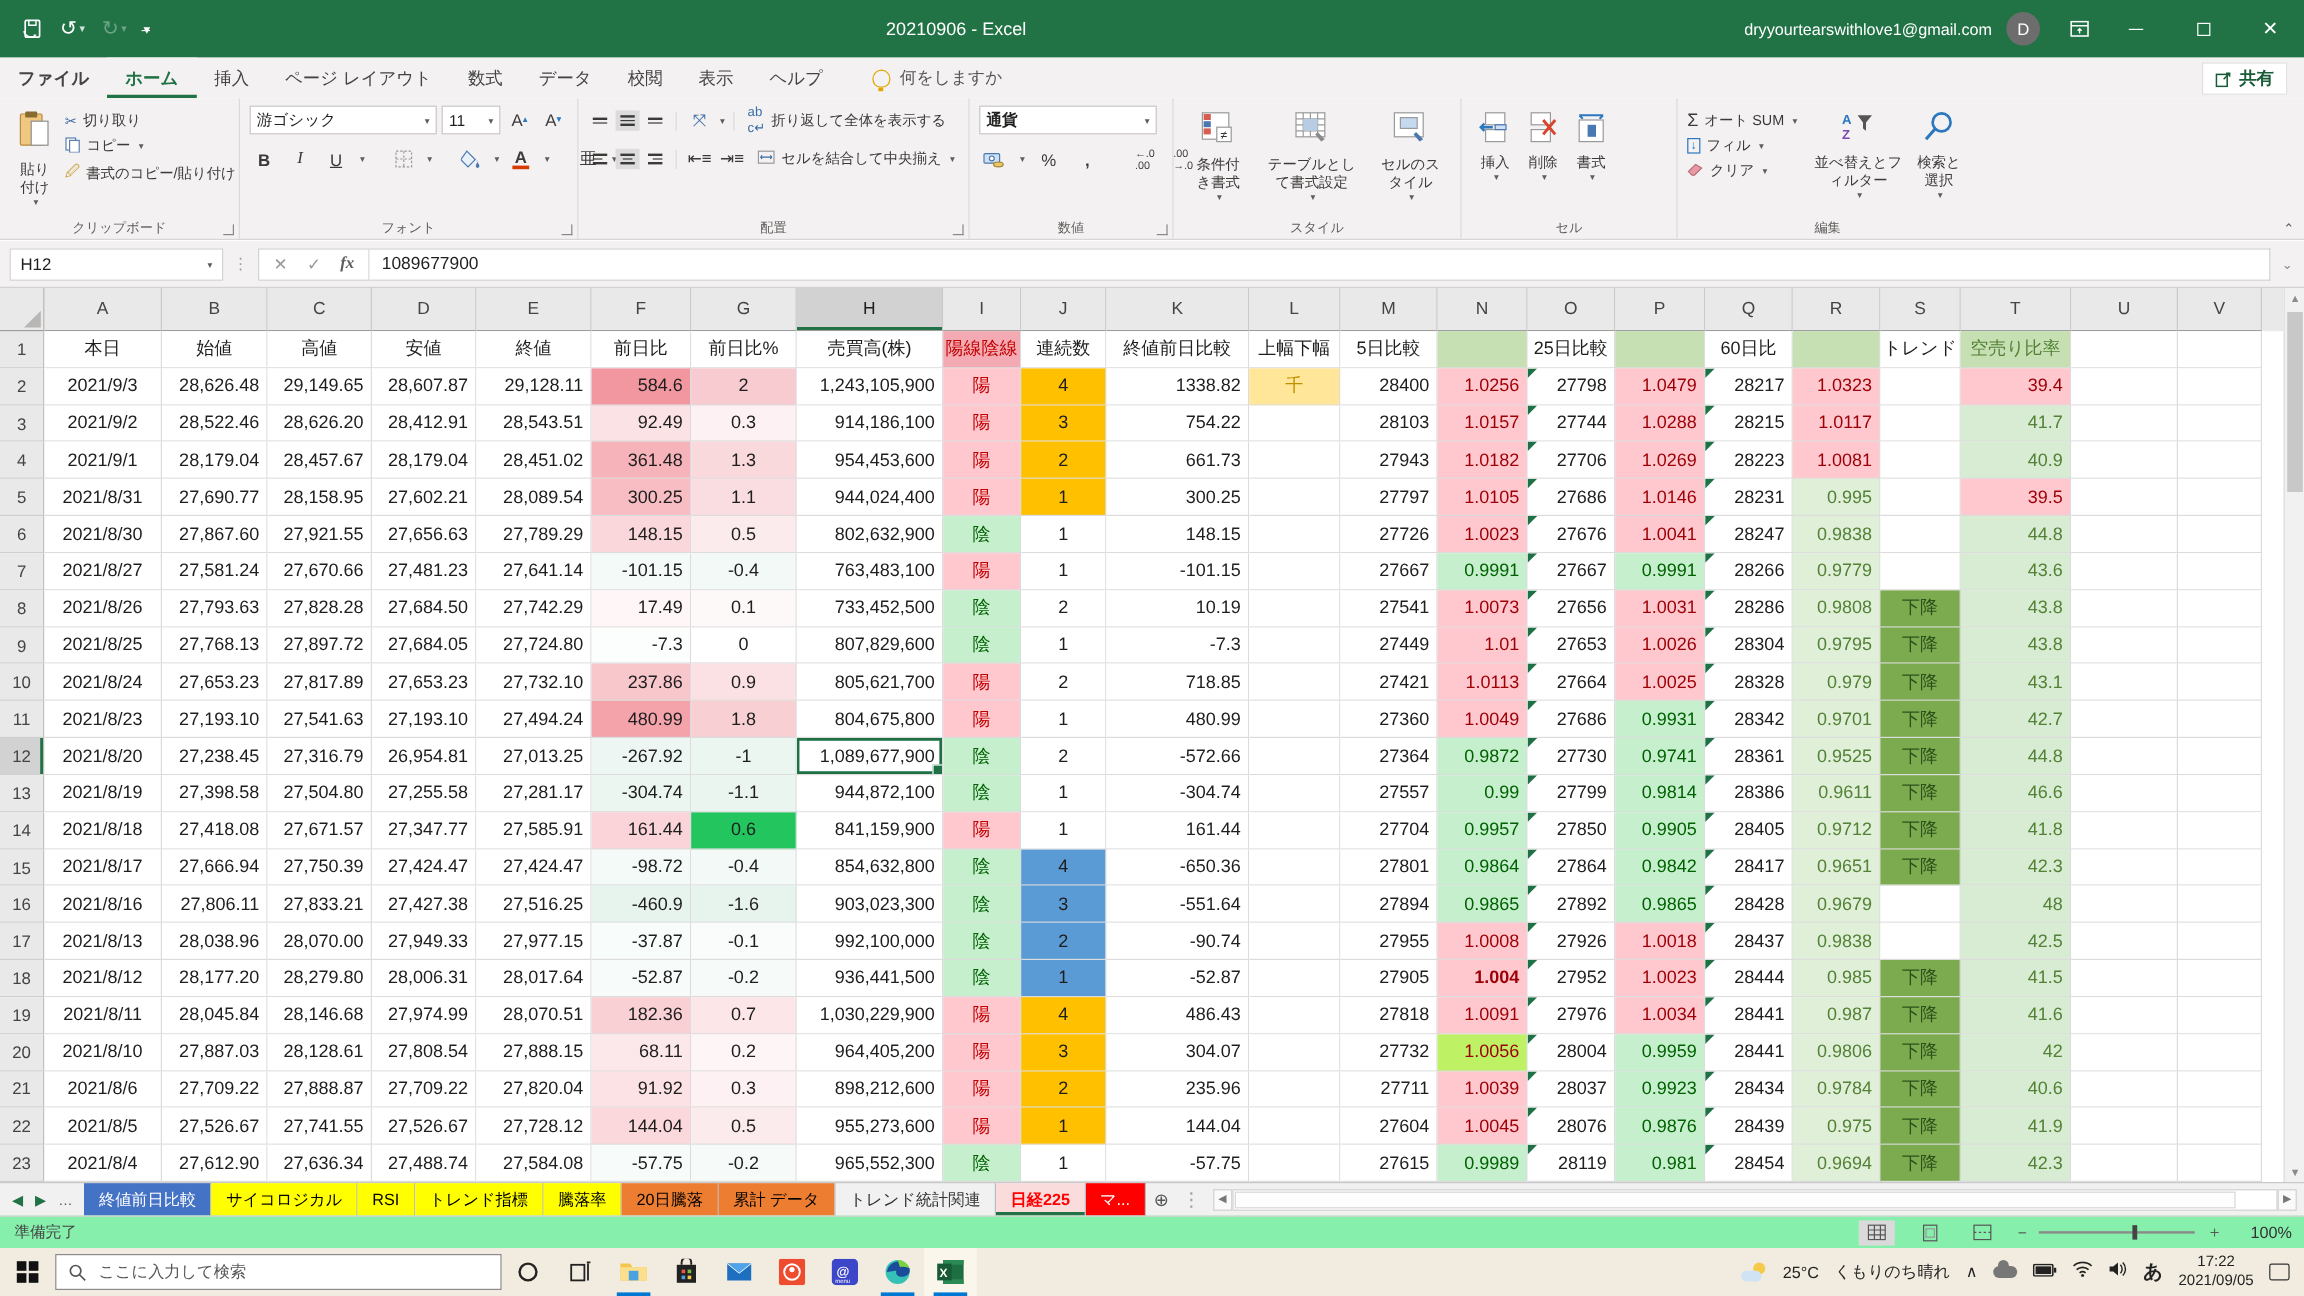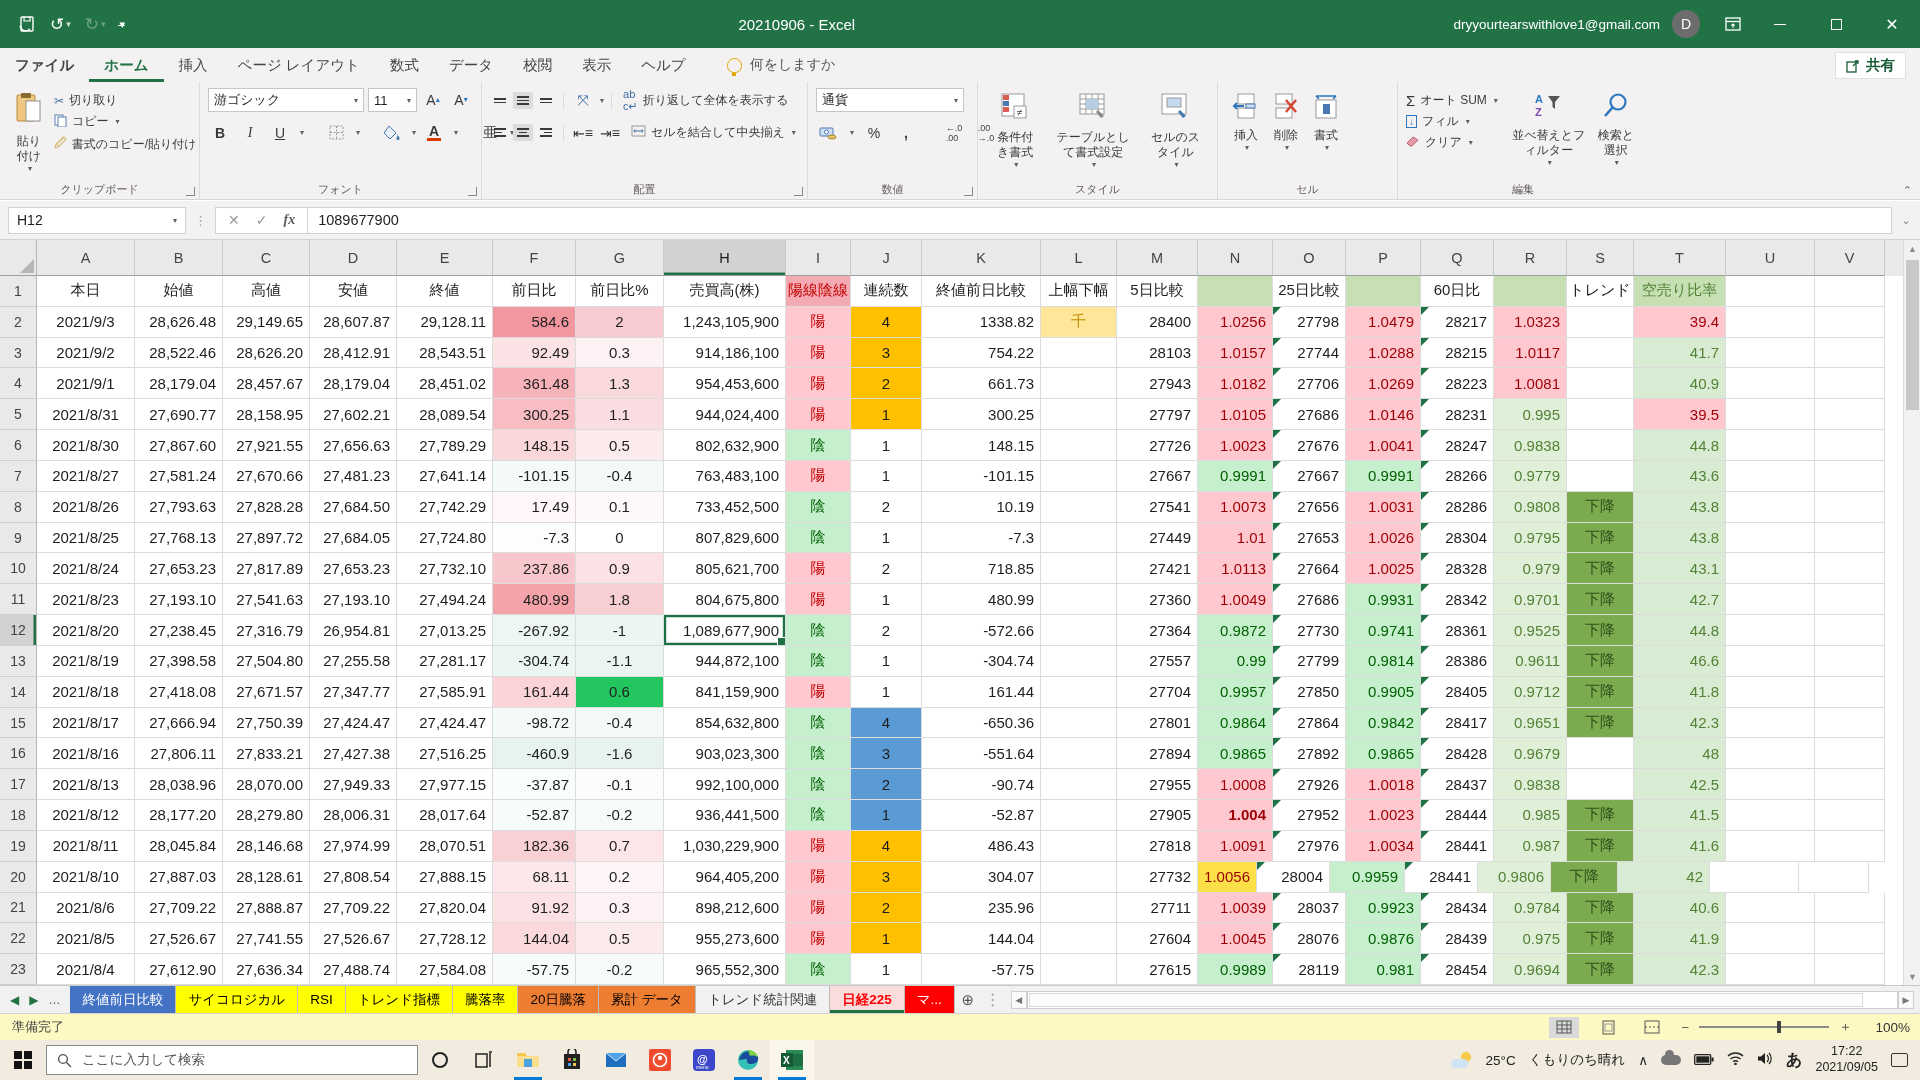--- a/index.html
+++ b/index.html
@@ -83,21 +83,21 @@
   .navarrs { display:flex; align-items:center; gap:10px; padding:0 10px; color:#217346; font-size:12px; }
   .stab { display:flex; align-items:center; padding:0 12px; font-size:13.5px; border-right:1px solid #bdbdbd; color:#222; white-space:nowrap; }
   .stab.active { box-shadow:inset 0 -3px 0 #217346; font-weight:bold; }
   .newsheet { width:26px; display:flex; align-items:center; justify-content:center; color:#555; font-size:15px; }
   .hscroll { flex:1; display:flex; align-items:center; margin:3px 6px; }
   .hs-arr { width:16px; height:18px; border:1px solid #cfcfcf; background:#fafafa; color:#777; font-size:9px; display:flex; align-items:center; justify-content:center; }
   .hs-track { flex:1; height:18px; background:#fff; border:1px solid #cfcfcf; position:relative; }
   .hs-thumb { position:absolute; left:1px; top:1px; height:14px; width:96%; background:#fdfdfd; border:1px solid #d8d8d8; }
 
   
-  .statusbar { position:absolute; left:0; top:1013px; width:100%; height:27px; background:#fef9c3; border-top:1px solid #d5d3d1; display:flex; align-items:center; font-size:13px; color:#444; }
+  .statusbar { position:absolute; left:0; top:1013px; width:100%; height:27px; background:#86efac; border-top:1px solid #d5d3d1; display:flex; align-items:center; font-size:13px; color:#444; }
   .status-left { padding-left:12px; }
   .status-right { position:absolute; right:10px; display:flex; align-items:center; gap:14px; }
   .viewic { width:30px; height:21px; display:flex; align-items:center; justify-content:center; }
   .viewic.on { background:#dadada; }
   .zoomline { display:flex; align-items:center; gap:10px; color:#555; }
   .ztrack { width:130px; height:2px; background:#8a8a8a; position:relative; }
   .zthumb { position:absolute; left:60%; top:-5px; width:4px; height:12px; background:#444; }
   .zoompct { font-size:13.5px; color:#333; min-width:44px; text-align:right; }
 
   
@@ -315,21 +315,21 @@
               </svg></span>
             <span>セルを結合して中央揃え</span>
             <span class="caret">▾</span>
           </div>
       </div>
       <div class="glabel">配置</div>
       <span class="launcher"></span>
     </div>
 
     <div class="rgroup" style="width:170px; flex-direction:column;">
-      <div class="combo" style="width:148px;">
+      <div class="combo" style="width:148px;font-weight:bold;">
           <span>通貨</span>
           <span class="caret">▾</span>
         </div>
       <div style="display:flex; align-items:center; gap:8px; margin-top:9px;">
         <span class="icbtn">
             <svg width="18" height="14" viewBox="0 0 18 14">
               <rect x="1" y="2" width="13" height="8" rx="1" fill="#cfe0f4" stroke="#4a78b0"></rect>
               <circle cx="7.5" cy="6" r="2" fill="#fff" stroke="#4a78b0"></circle>
               <ellipse cx="13" cy="11" rx="4" ry="2" fill="#e8c66a" stroke="#a3842f"></ellipse>
             </svg>
@@ -978,21 +978,21 @@
         <div class="cell a-r" style="width: 87px;">27,808.54</div>
         <div class="cell a-r" style="width: 96px;">27,888.15</div>
         <div class="cell a-r" style="width: 83px; background: rgb(252, 232, 234);">68.11</div>
         <div class="cell a-c" style="width: 88px; background: rgb(254, 245, 246);">0.2</div>
         <div class="cell a-r" style="width: 122px;">964,405,200</div>
         <div class="cell a-c" style="width: 65px; background: rgb(255, 199, 206); color: rgb(192, 0, 0);">陽</div>
         <div class="cell a-c" style="width: 71px; background: rgb(255, 192, 0);">3</div>
         <div class="cell a-r" style="width: 119px;">304.07</div>
         <div class="cell a-c" style="width: 76px;"></div>
         <div class="cell a-r" style="width: 81px;">27732</div>
-        <div class="cell a-r" style="width: 59px; background: #fde047; color: rgb(156, 0, 6);">1.0056</div>
+        <div class="cell a-r" style="width: 75px; background: #bef264; color: rgb(156, 0, 6);">1.0056</div>
         <div class="cell a-r tri" style="width: 73px;">28004</div>
         <div class="cell a-r" style="width: 75px; background: rgb(198, 239, 206); color: rgb(0, 97, 0);">0.9959</div>
         <div class="cell a-r tri" style="width: 73px;">28441</div>
         <div class="cell a-r" style="width: 73px; background: rgb(223, 239, 216); color: rgb(83, 129, 53);">0.9806</div>
         <div class="cell a-c" style="width: 67px; background: rgb(124, 171, 79); color: rgb(44, 81, 27);">下降</div>
         <div class="cell a-r" style="width: 92px; background: rgb(215, 236, 210); color: rgb(83, 129, 53);">42</div>
         <div class="cell a-l" style="width: 89px;"></div>
         <div class="cell a-l" style="width: 70px;"></div>
       </div>
       <div class="grow" style="height: 30.83px;">

